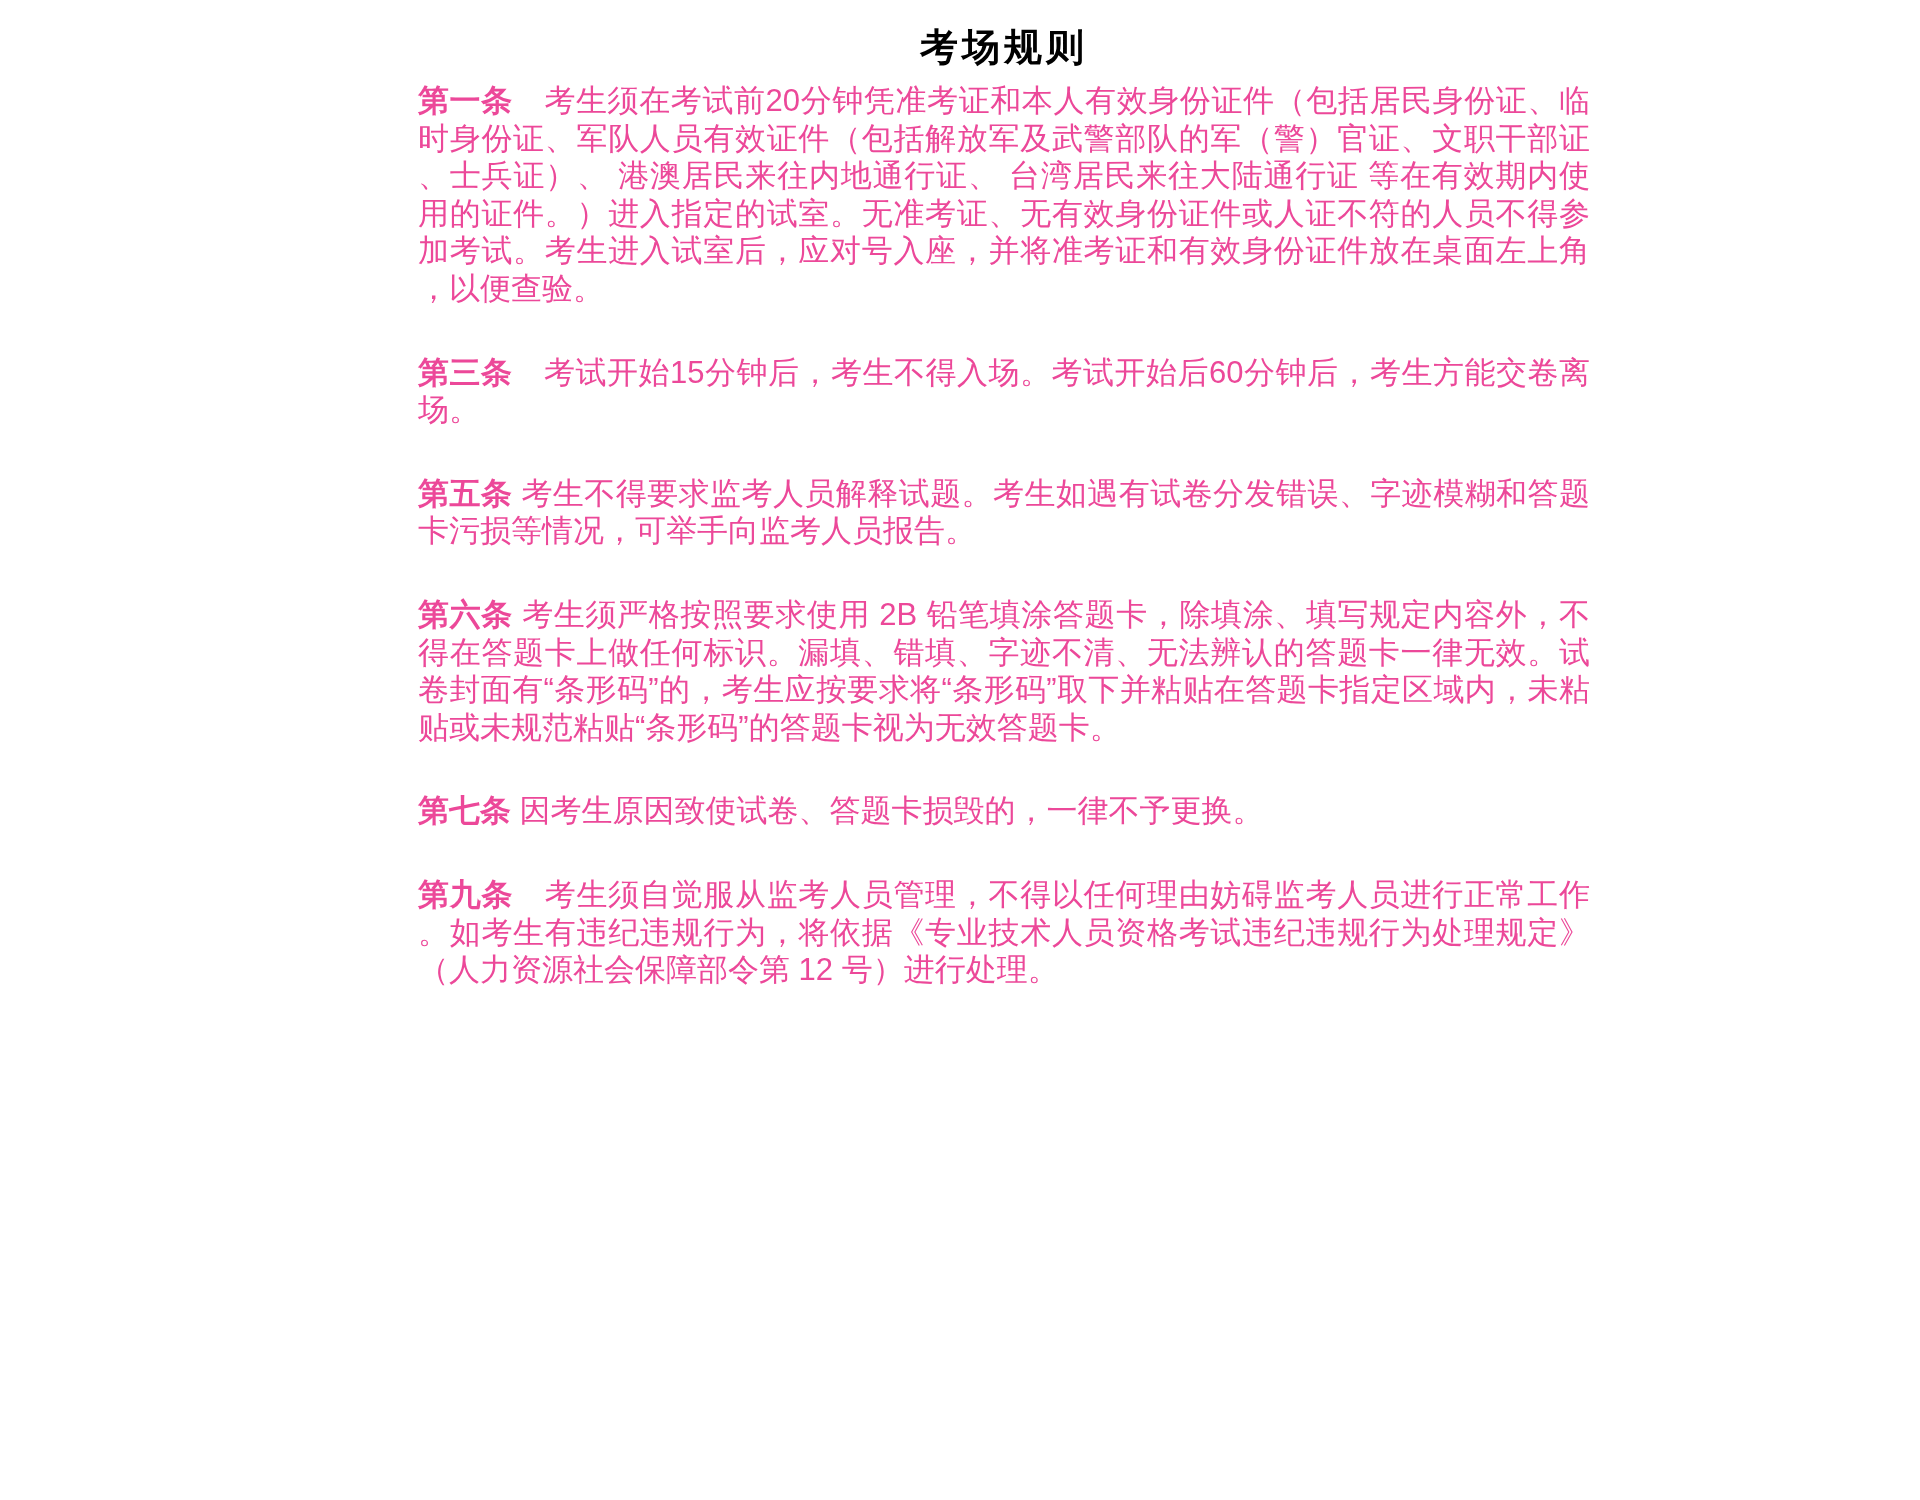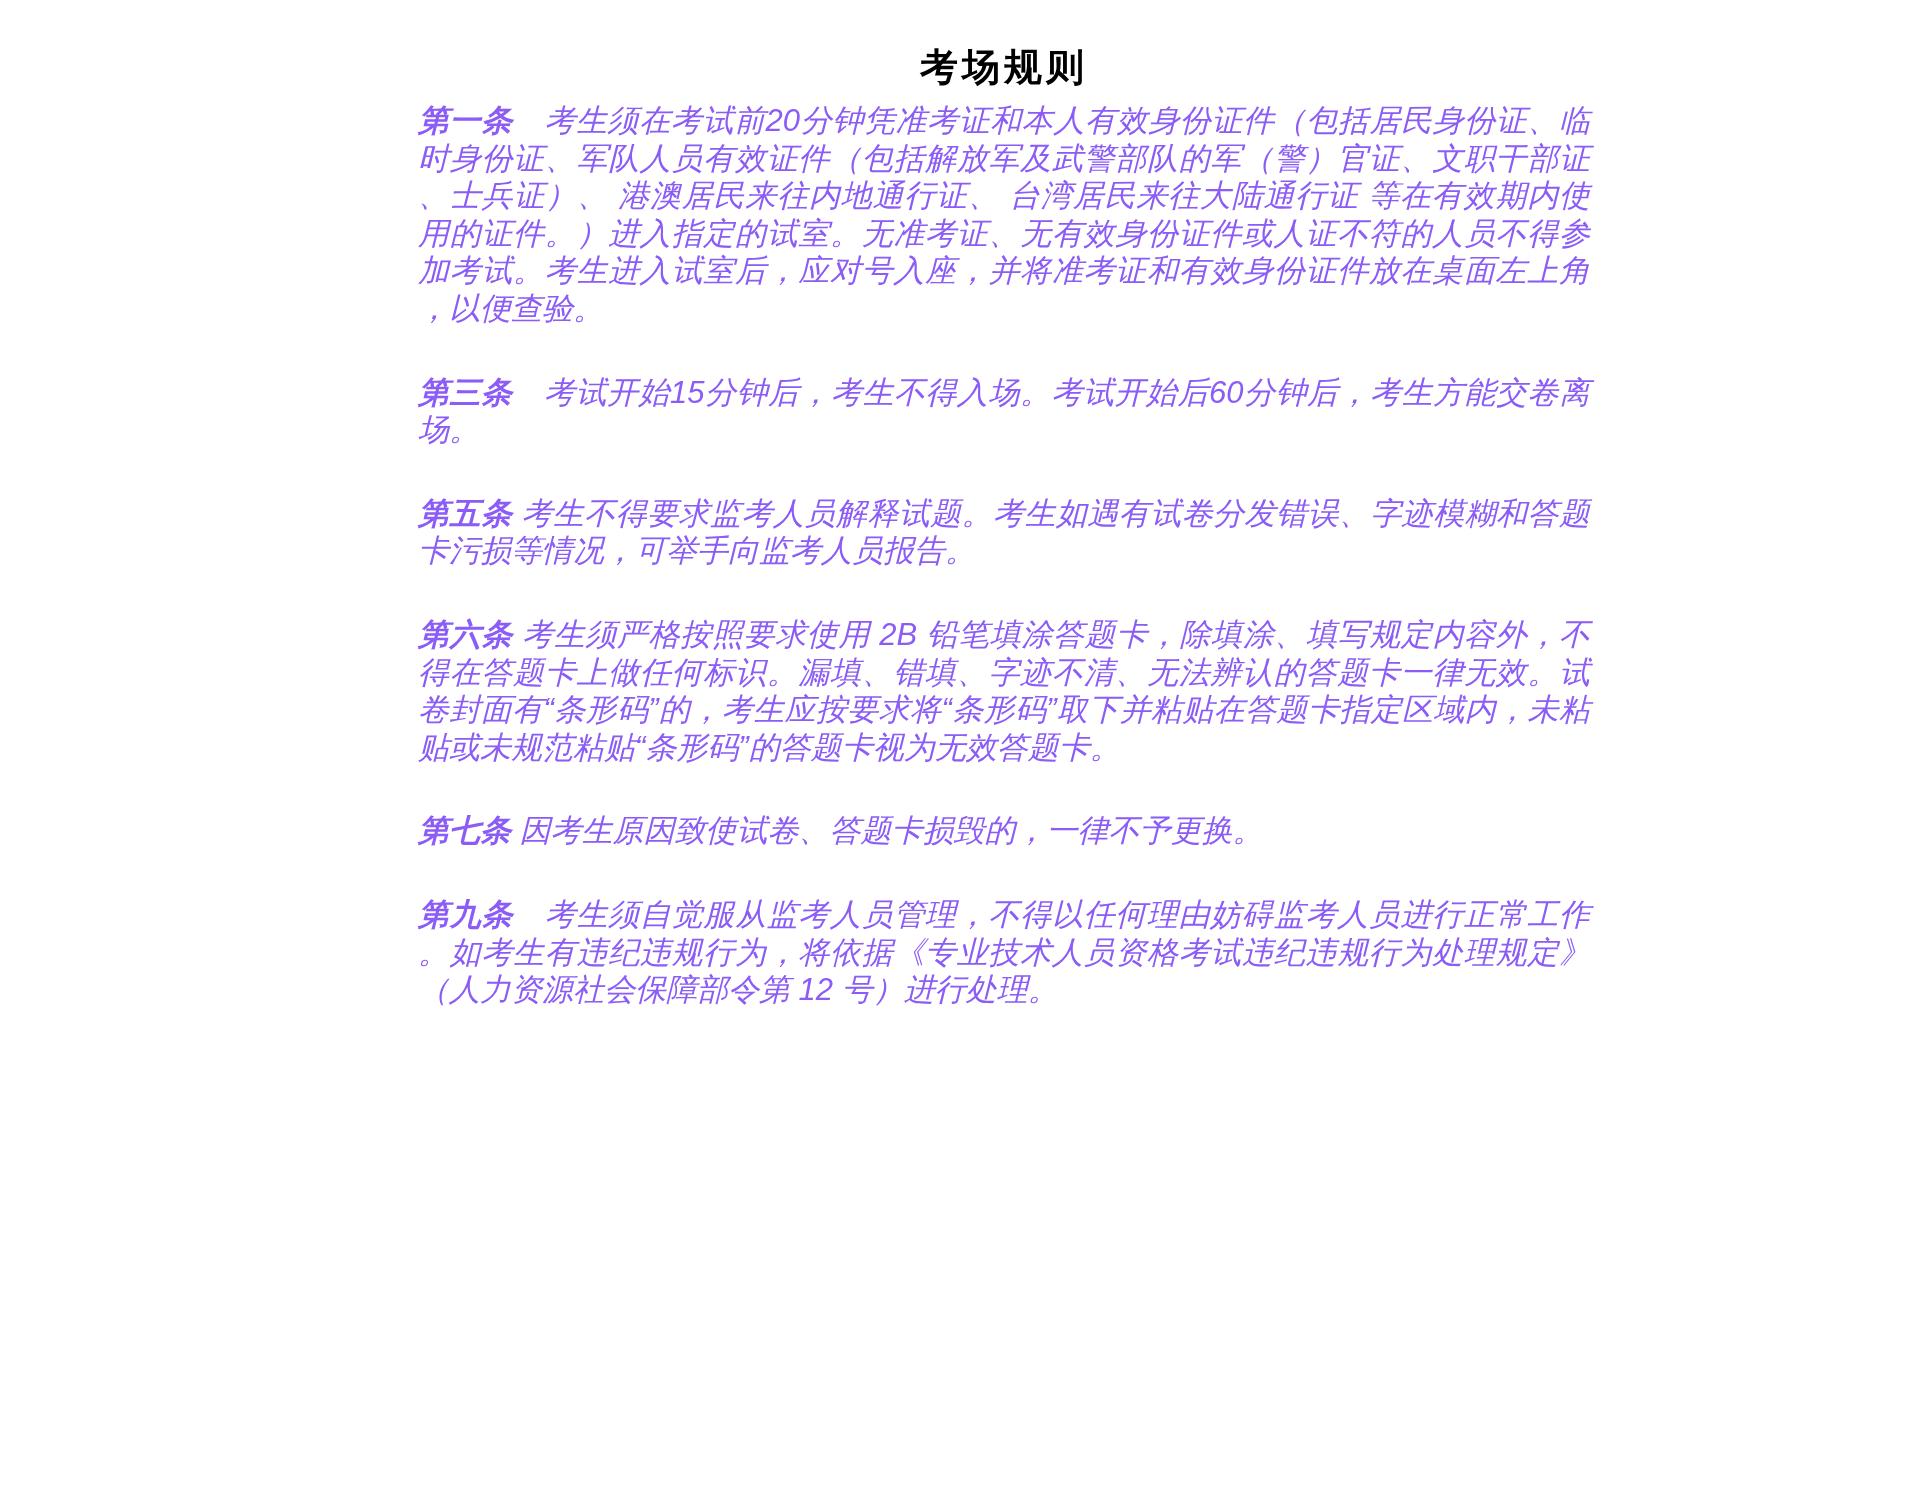--- a/index.html
+++ b/index.html
@@ -13,40 +13,38 @@
     position: relative;
     overflow: hidden;
     color: #000000;
     font-family: "Liberation Sans", sans-serif;
   }
   .page {
     position: absolute;
     left: 418px;
     top: 24px;
     width: 1172px;
-    margin-top: 20px;
   }
   .doc-title {
     margin: 0 0 12px 0;
     font-size: 38px;
     line-height: 46px;
     font-weight: bold;
     text-align: center;
     letter-spacing: 4px;
     color: #000000;
   }
   .article {
     margin: 0 0 46px 0;
     font-size: 31px;
     line-height: 37.6px;
     text-align: justify;
     line-break: anywhere;
     overflow-wrap: anywhere;
-    color: #8b5cf6;
-    font-style: italic;
+    color: #ec4899;
   }
   .article:last-child { margin-bottom: 0; }
   .article-label { font-weight: bold; }
 </style>
 </head>
 <body>
 
 <div class="page">
 
   <h1 class="doc-title">考场规则</h1>

